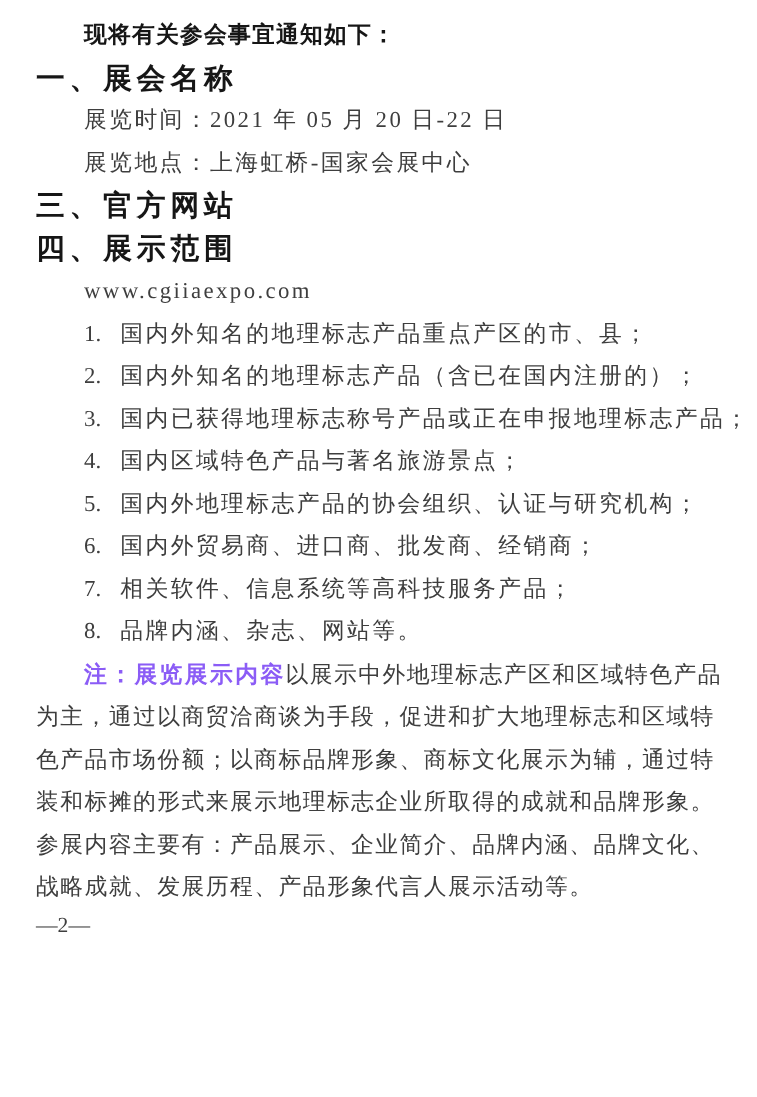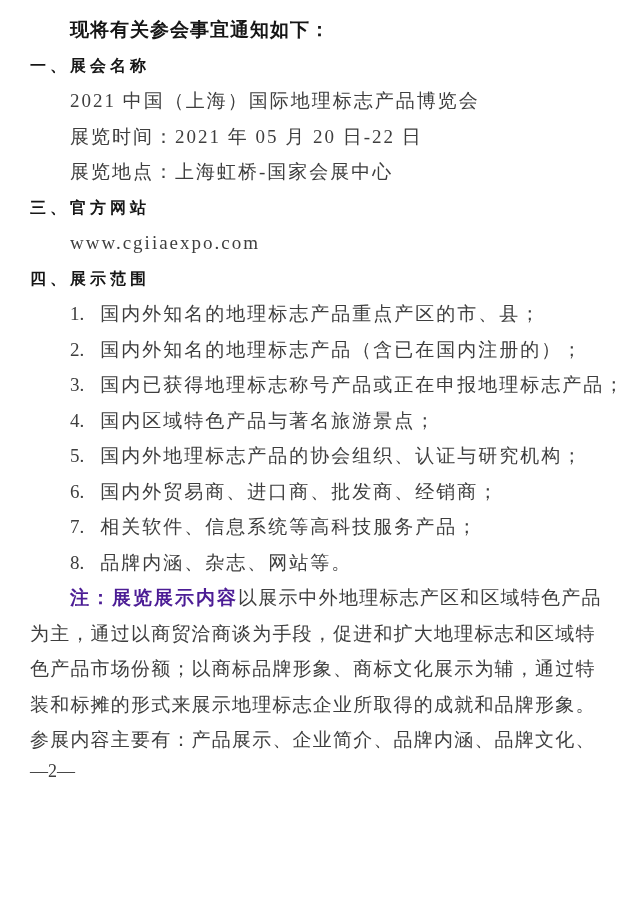--- a/index.html
+++ b/index.html
@@ -18,65 +18,64 @@
     height: 35.5px;
     line-height: 35.5px;
     font-size: 19px;
     letter-spacing: 2px;
     white-space: nowrap;
   }
   .heading {
     font-family: "Liberation Sans", "DejaVu Sans", sans-serif;
     font-weight: bold;
     color: #161616;
-    font-size: 16px;
+    font-size: 24px;
     letter-spacing: 4px;
   }
   .intro {
     font-family: "Liberation Sans", "DejaVu Sans", sans-serif;
     font-weight: bold;
     color: #161616;
     letter-spacing: 1px;
   }
   .indent1 { padding-left: 40px; }      
   .indent-cont { padding-left: 57px; }  
   .list-item { padding-left: 40px; }
   .num { display: inline-block; letter-spacing: 0; margin-right: 16px; }
   .note-line { letter-spacing: 1.2px; }
   .note-label {
     font-family: Liberation Sans, sans-serif;
     font-weight: bold;
-    color: #4c1d95;
+    color: #8b5cf6;
     letter-spacing: 2px;
   }
   .page-number {
     height: 26px;
     line-height: 26px;
     font-size: 18px;
     letter-spacing: 0;
     color: #3e3e3e;
   }
 </style>
 </head>
 <body>
 
 <div class="page">
 
   <div class="line intro indent1">现将有关参会事宜通知如下：</div>
 
   <div class="line heading">一、展会名称</div>
-  <div class="line indent1">2021 中国（上海）国际地理标志产品博览会</div>
 
   <div class="line indent1">展览时间：2021 年 05 月 20 日-22 日</div>
   <div class="line indent1">展览地点：上海虹桥-国家会展中心</div>
 
   <div class="line heading">三、官方网站</div>
+  <div class="line heading">四、展示范围</div>
+
   <div class="line indent1">www.cgiiaexpo.com</div>
-
-  <div class="line heading">四、展示范围</div>
 
   <div class="line list-item">
     <span class="num">1.</span><span>国内外知名的地理标志产品重点产区的市、县；</span>
   </div>
 
   <div class="line list-item">
     <span class="num">2.</span><span>国内外知名的地理标志产品（含已在国内注册的）；</span>
   </div>
 
   <div class="line list-item">
@@ -103,16 +102,17 @@
     <span class="num">8.</span><span>品牌内涵、杂志、网站等。</span>
   </div>
 
   <div class="line note-line indent1">
     <span class="note-label">注：展览展示内容</span><span>以展示中外地理标志产区和区域特色产品</span>
   </div>
   <div class="line note-line">为主，通过以商贸洽商谈为手段，促进和扩大地理标志和区域特</div>
   <div class="line note-line">色产品市场份额；以商标品牌形象、商标文化展示为辅，通过特</div>
   <div class="line note-line">装和标摊的形式来展示地理标志企业所取得的成就和品牌形象。</div>
   <div class="line note-line">参展内容主要有：产品展示、企业简介、品牌内涵、品牌文化、</div>
+  <div class="line note-line">战略成就、发展历程、产品形象代言人展示活动等。</div>
 
   <div class="page-number">—2—</div>
 
 </div>
 
 </body></html>

